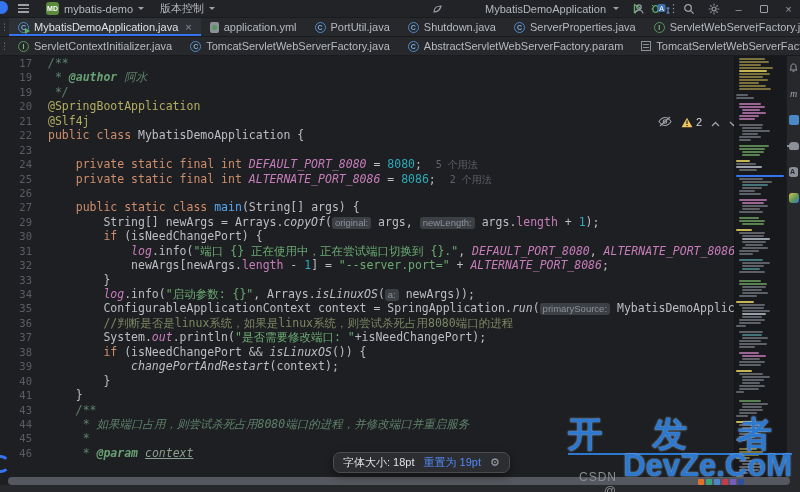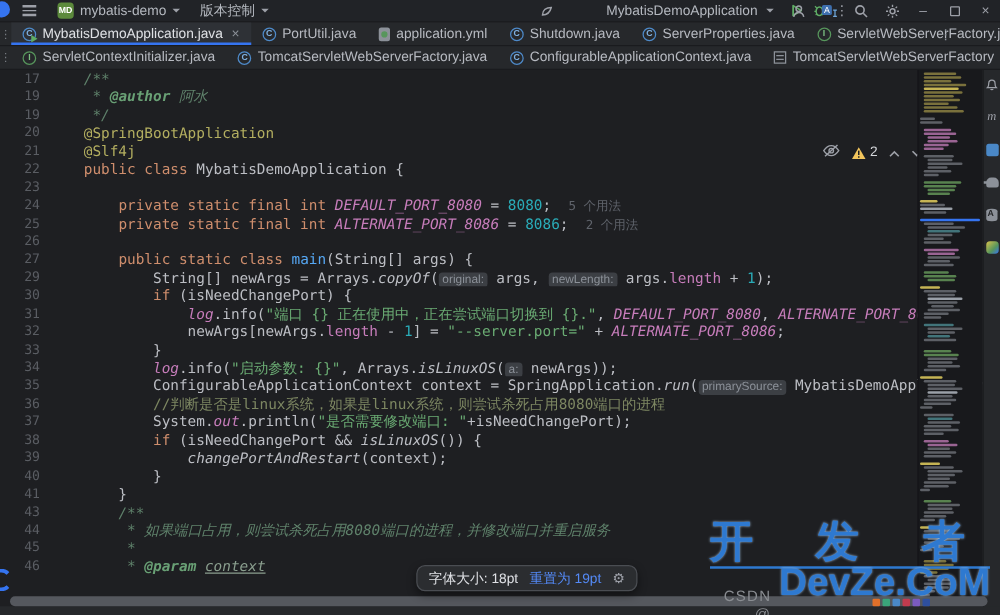--- a/index.html
+++ b/index.html
@@ -38,21 +38,21 @@
   .ic-boot { border:1px solid #4E8AC9; color:#7FB0E0; position:relative; }
   .ic-boot::after { content:""; position:absolute; right:-2px; bottom:-2px; width:0; height:0; border-top:3px solid transparent; border-bottom:3px solid transparent; border-left:5px solid #5FAD65; }
   .ic-yml { width:9px; height:11px; background:#8C9199; border-radius:2px; position:relative; }
   .ic-yml::after { content:""; position:absolute; left:2px; top:3px; width:5px; height:5px; border-radius:50%; background:#57965C; }
   .ic-decompiled { width:10px; height:10px; border:1px solid #8C9199; position:relative; }
   .ic-decompiled::after { content:""; position:absolute; left:1px; right:1px; top:2px; height:1px; background:#8C9199; box-shadow:0 3px 0 #8C9199; }
 
   
   .editor { position:absolute; top:56px; left:0; right:14px; bottom:0; background:#1E1F22; overflow:hidden; }
   .code-lines { font-family:"DejaVu Sans Mono","Liberation Mono",monospace; font-size:11.5px; }
-  .line { display:flex; height:14.45px; line-height:14.45px; white-space:pre;gap:19px; }
+  .line { display:flex; height:14.45px; line-height:14.45px; white-space:pre; }
   .ln { width:48px; flex:none; text-align:right; padding-right:16px; color:#5A5D63; font-size:10.5px; }
   .lc { flex:1; overflow:hidden; }
   .tk-k { color:#CF8E6D; }
   .tk-p { color:#BCBEC4; }
   .tk-c { color:#C77DBB; font-style:italic; }
   .tk-f { color:#C77DBB; }
   .tk-sf { color:#C77DBB; font-style:italic; }
   .tk-n { color:#2AACB8; }
   .tk-s { color:#6AAB73; }
   .tk-d { color:#5F826B; font-style:italic; }
@@ -179,26 +179,26 @@
 
 <div>
     <div class="tabrow">
       <span class="row-dots">⋮</span>
       <span class="tab active">
         <span class="ic ic-circ ic-boot">C</span>
         <span>MybatisDemoApplication.java</span>
         <span class="close">×</span>
       </span>
       <span class="tab">
+        <span class="ic ic-yml"></span>
+        <span>application.yml</span>
+      </span>
+      <span class="tab">
         <span class="ic ic-circ ic-class">C</span>
         <span>PortUtil.java</span>
-      </span>
-      <span class="tab">
-        <span class="ic ic-yml"></span>
-        <span>application.yml</span>
       </span>
       <span class="tab">
         <span class="ic ic-circ ic-class">C</span>
         <span>Shutdown.java</span>
       </span>
       <span class="tab">
         <span class="ic ic-circ ic-class">C</span>
         <span>ServerProperties.java</span>
       </span>
       <span class="tab">
@@ -212,21 +212,21 @@
       <span class="tab">
         <span class="ic ic-circ ic-interface">I</span>
         <span>ServletContextInitializer.java</span>
       </span>
       <span class="tab">
         <span class="ic ic-circ ic-class">C</span>
         <span>TomcatServletWebServerFactory.java</span>
       </span>
       <span class="tab">
         <span class="ic ic-circ ic-class">C</span>
-        <span>ConfigurableApplicationContext.java</span>
+        <span>AbstractServletWebServerFactory.param</span>
       </span>
       <span class="tab">
         <span class="ic ic-decompiled"></span>
         <span>TomcatServletWebServerFactory</span>
       </span>
     </div>
   </div>
 
 <div class="editor">
   <div class="code-lines">

